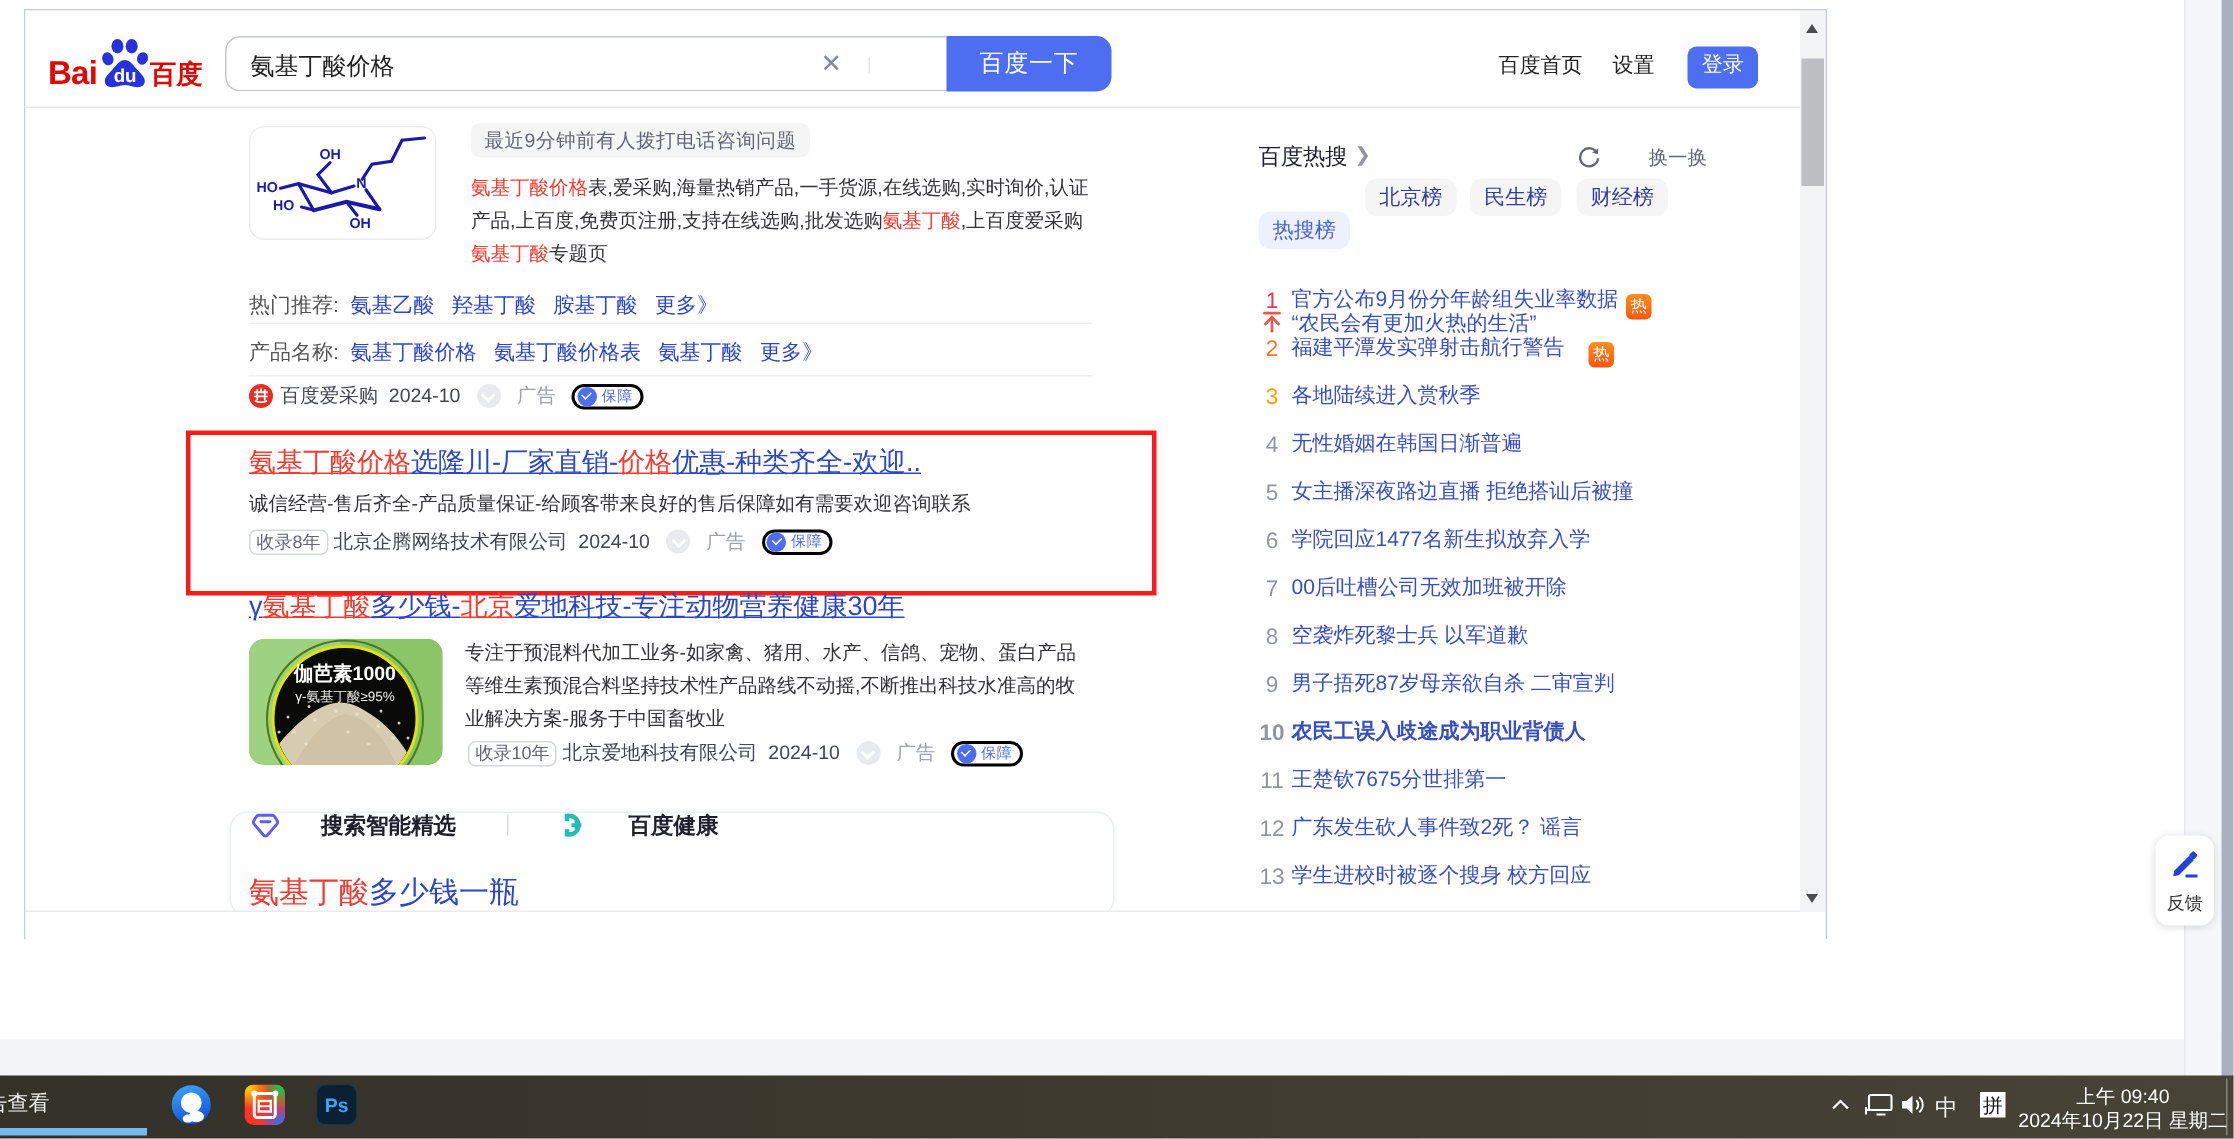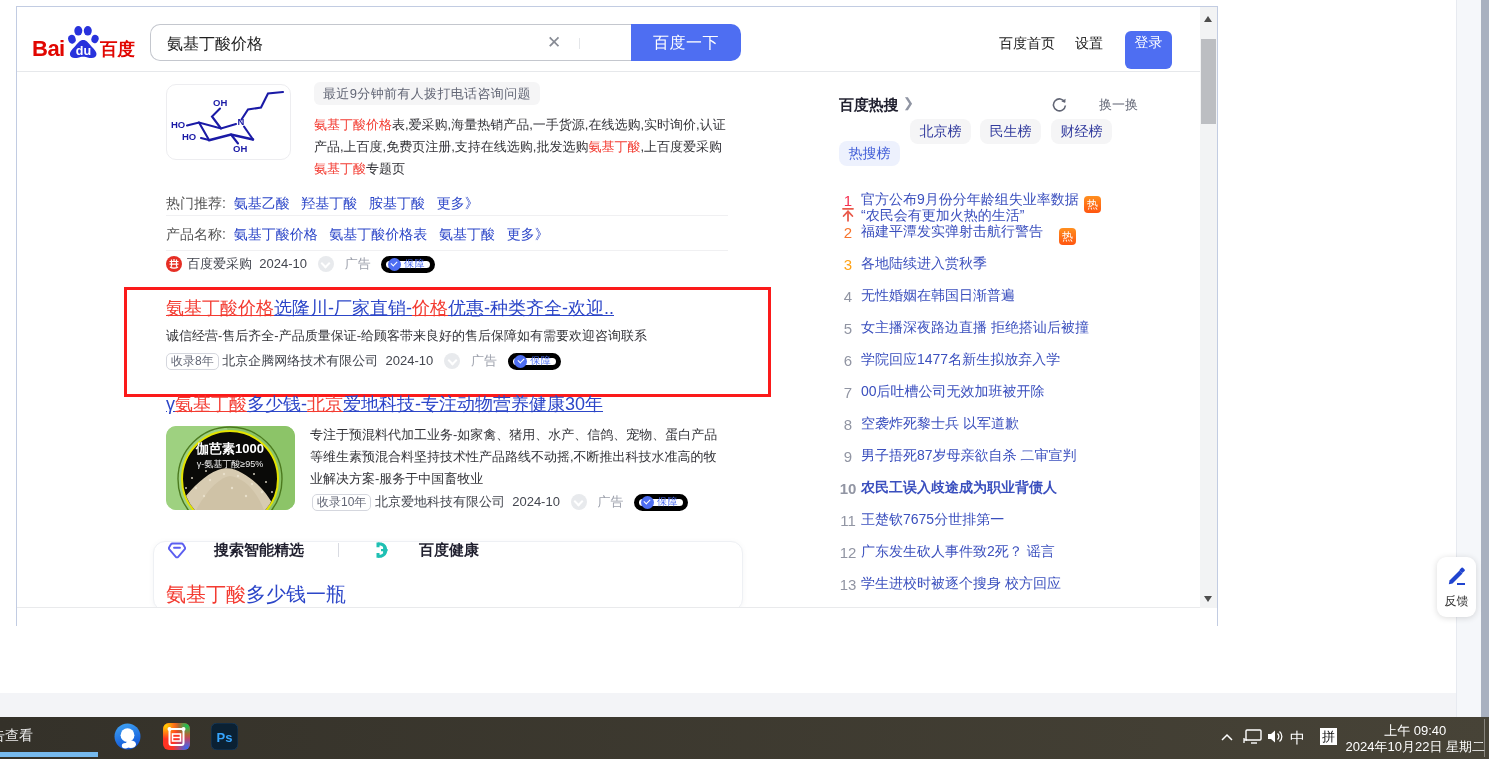--- a/index.html
+++ b/index.html
@@ -22,33 +22,33 @@
 
 #logo-bai { left:32px; top:40px; font-weight:bold; font-size:22px; letter-spacing:-0.5px; color:#e10601; line-height:18px; }
 #logo-cn { left:100px; top:40px; font-weight:bold; font-size:17.5px; color:#e10601; line-height:18px; }
 #sbox { left:150px; top:24px; width:481px; height:37px; border:1px solid #c4c7ce; border-right:none; border-radius:10px 0 0 10px; background:#fff; }
 #sbox .q { position:absolute; left:16px; top:9px; font-size:16px; color:#1f1f1f; }
 #sbox .x { position:absolute; left:396px; top:7px; font-size:17px; color:#878b94; }
 #sbox .dv { position:absolute; left:428px; top:13px; width:1px; height:11px; background:#e4e6e9; }
 #sbtn { left:631px; top:24px; width:110px; height:37px; background:#4e6ef2; border-radius:0 10px 10px 0; color:#fff; font-size:16px; text-align:center; line-height:37px; letter-spacing:0.5px; }
 #hlink1 { left:999px; top:36px; font-size:14px; color:#222; line-height:14px; }
 #hlink2 { left:1075px; top:36px; font-size:14px; color:#222; line-height:14px; }
-#loginbtn { left:1125px; top:31px; width:47px; height:38px; background:#4e6ef2; border-radius:6px; color:#fff; font-size:14px; text-align:center; line-height:23px; }
+#loginbtn { left:1125px; top:31px; width:47px; height:28px; background:#4e6ef2; border-radius:6px; color:#fff; font-size:14px; text-align:center; line-height:23px; }
 #hdrline { left:17px; top:71px; width:1183px; height:1px; background:#e6e8eb; }
 
 .blue { color:#2c46c8; }
 .red { color:#f33b31; }
 .title { position:absolute; font-size:18px; white-space:nowrap; line-height:22px; }
 .title span { text-decoration:underline; }
 .meta { position:absolute; display:flex; align-items:center; font-size:13px; color:#43464f; white-space:nowrap; }
 .srcbadge { display:inline-block; border:1px solid #d5d7de; border-radius:5px; color:#626675; font-size:12px; line-height:15px; padding:0 4px; height:17px; }
 .adcircle { width:16px; height:16px; border-radius:50%; background:#e8eaed; display:inline-block; position:relative; }
 .adcircle:after { content:""; position:absolute; left:4.5px; top:4px; width:5px; height:5px; border-right:2px solid #fff; border-bottom:2px solid #fff; transform:rotate(45deg); }
 .adtxt { color:#9da1ac; font-size:13px; }
-.bzbadge { display:inline-flex; align-items:center; border:5px solid #000000; border-radius:8.5px; height:17px; padding:0 5px 0 1.5px; background:#fff; }
+.bzbadge { display:inline-flex; align-items:center; border:2px solid #000000; border-radius:8.5px; height:17px; padding:0 5px 0 1.5px; background:#fff; }
 .bzbadge .ck { width:13px; height:13px; border-radius:50%; background:#4e6ef2; position:relative; margin-right:3px; }
 .bzbadge .ck:after { content:""; position:absolute; left:3.5px; top:3px; width:5px; height:3px; border-left:1.6px solid #fff; border-bottom:1.6px solid #fff; transform:rotate(-45deg); }
 .bzbadge .tx { color:#4e6ef2; font-size:10px; letter-spacing:0.5px; }
 .desc { position:absolute; font-size:13px; color:#333338; line-height:21.8px; white-space:nowrap; }
 
 #r1img { left:166px; top:84px; width:125px; height:76px; border:1px solid #ededf0; border-radius:10px; background:#fff; }
 #r1bub { left:314px; top:82px; height:23px; background:#f5f5f6; border-radius:6px; font-size:13px; color:#626675; line-height:23px; padding:0 9px; letter-spacing:0.35px; }
 #r1para { left:314px; }
 .linkrow { position:absolute; font-size:14px; white-space:nowrap; color:#545454; }
 .linkrow b { font-weight:normal; color:#2c46c8; }
@@ -58,21 +58,21 @@
 #redbox { left:124px; top:287px; width:647px; height:110px; border:3px solid #fb1a1a; }
 
 #r3img { left:166px; top:426px; width:129px; height:84px; border-radius:10px; overflow:hidden; background:linear-gradient(100deg,#a6d887 40%,#8cc468 40%); }
 
 #smartcard { left:153px; top:541px; width:590px; height:70px; border:1px solid #eef0f4; border-radius:12px; box-shadow:0 1px 5px rgba(120,130,140,0.08); background:#fff; }
 #sc-r1 { left:168px; top:540px; height:20px; display:flex; align-items:center;gap:21px; }
 #sc-t1 { font-size:15px; font-weight:bold; color:#1f1f2e; }
 #sc-dv { width:1px; height:14px; background:#d9dbe2; margin:0 13px; }
 #sc-title { left:166px; top:581px; font-size:20px; white-space:nowrap; }
 
-#hs-title { left:839px; top:97px; font-size:15px; font-weight:bold; color:#1f1f2e; line-height:15px; letter-spacing:-0.2px; }
+#hs-title { left:839px; top:97px; font-size:15px; font-weight:normal; color:#1f1f2e; line-height:15px; letter-spacing:-0.2px; }
 #hs-chev { left:903px; top:96px; color:#9095a3; font-size:13px; line-height:14px; }
 #hs-swap { left:1071px; top:98px; font-size:13px; color:#626675; line-height:13px;margin-left:28px; }
 .tab { position:absolute; top:119px; width:61px; height:25px; border-radius:8px; font-size:14px; text-align:center; line-height:25px; background:#f5f5f6; color:#333c9e; }
 .tab.on { background:#edf1fd; color:#4662d9; }
 .hsitem { position:absolute; left:838px; height:18px; display:flex; align-items:center; font-size:14px; color:#3a4fbe; white-space:nowrap; }
 .hsitem .idx { width:20px; text-align:center; font-size:15px; color:#9195a3; flex:none; margin-right:3px; }
 .i1 { color:#f63051!important; } .i2 { color:#f7742c!important; } .i3 { color:#ffa215!important; }
 .hotb { position:absolute; width:17px; height:17px; border-radius:4px; background:linear-gradient(180deg,#ff8f1f,#ff5510); color:#fff; font-size:11px; text-align:center; line-height:17px; }
 
 #feedback { position:absolute; left:1437px; top:557px; width:39px; height:60px; background:#fff; border-radius:9px; box-shadow:0 1px 6px rgba(0,0,0,0.15); text-align:center; }

